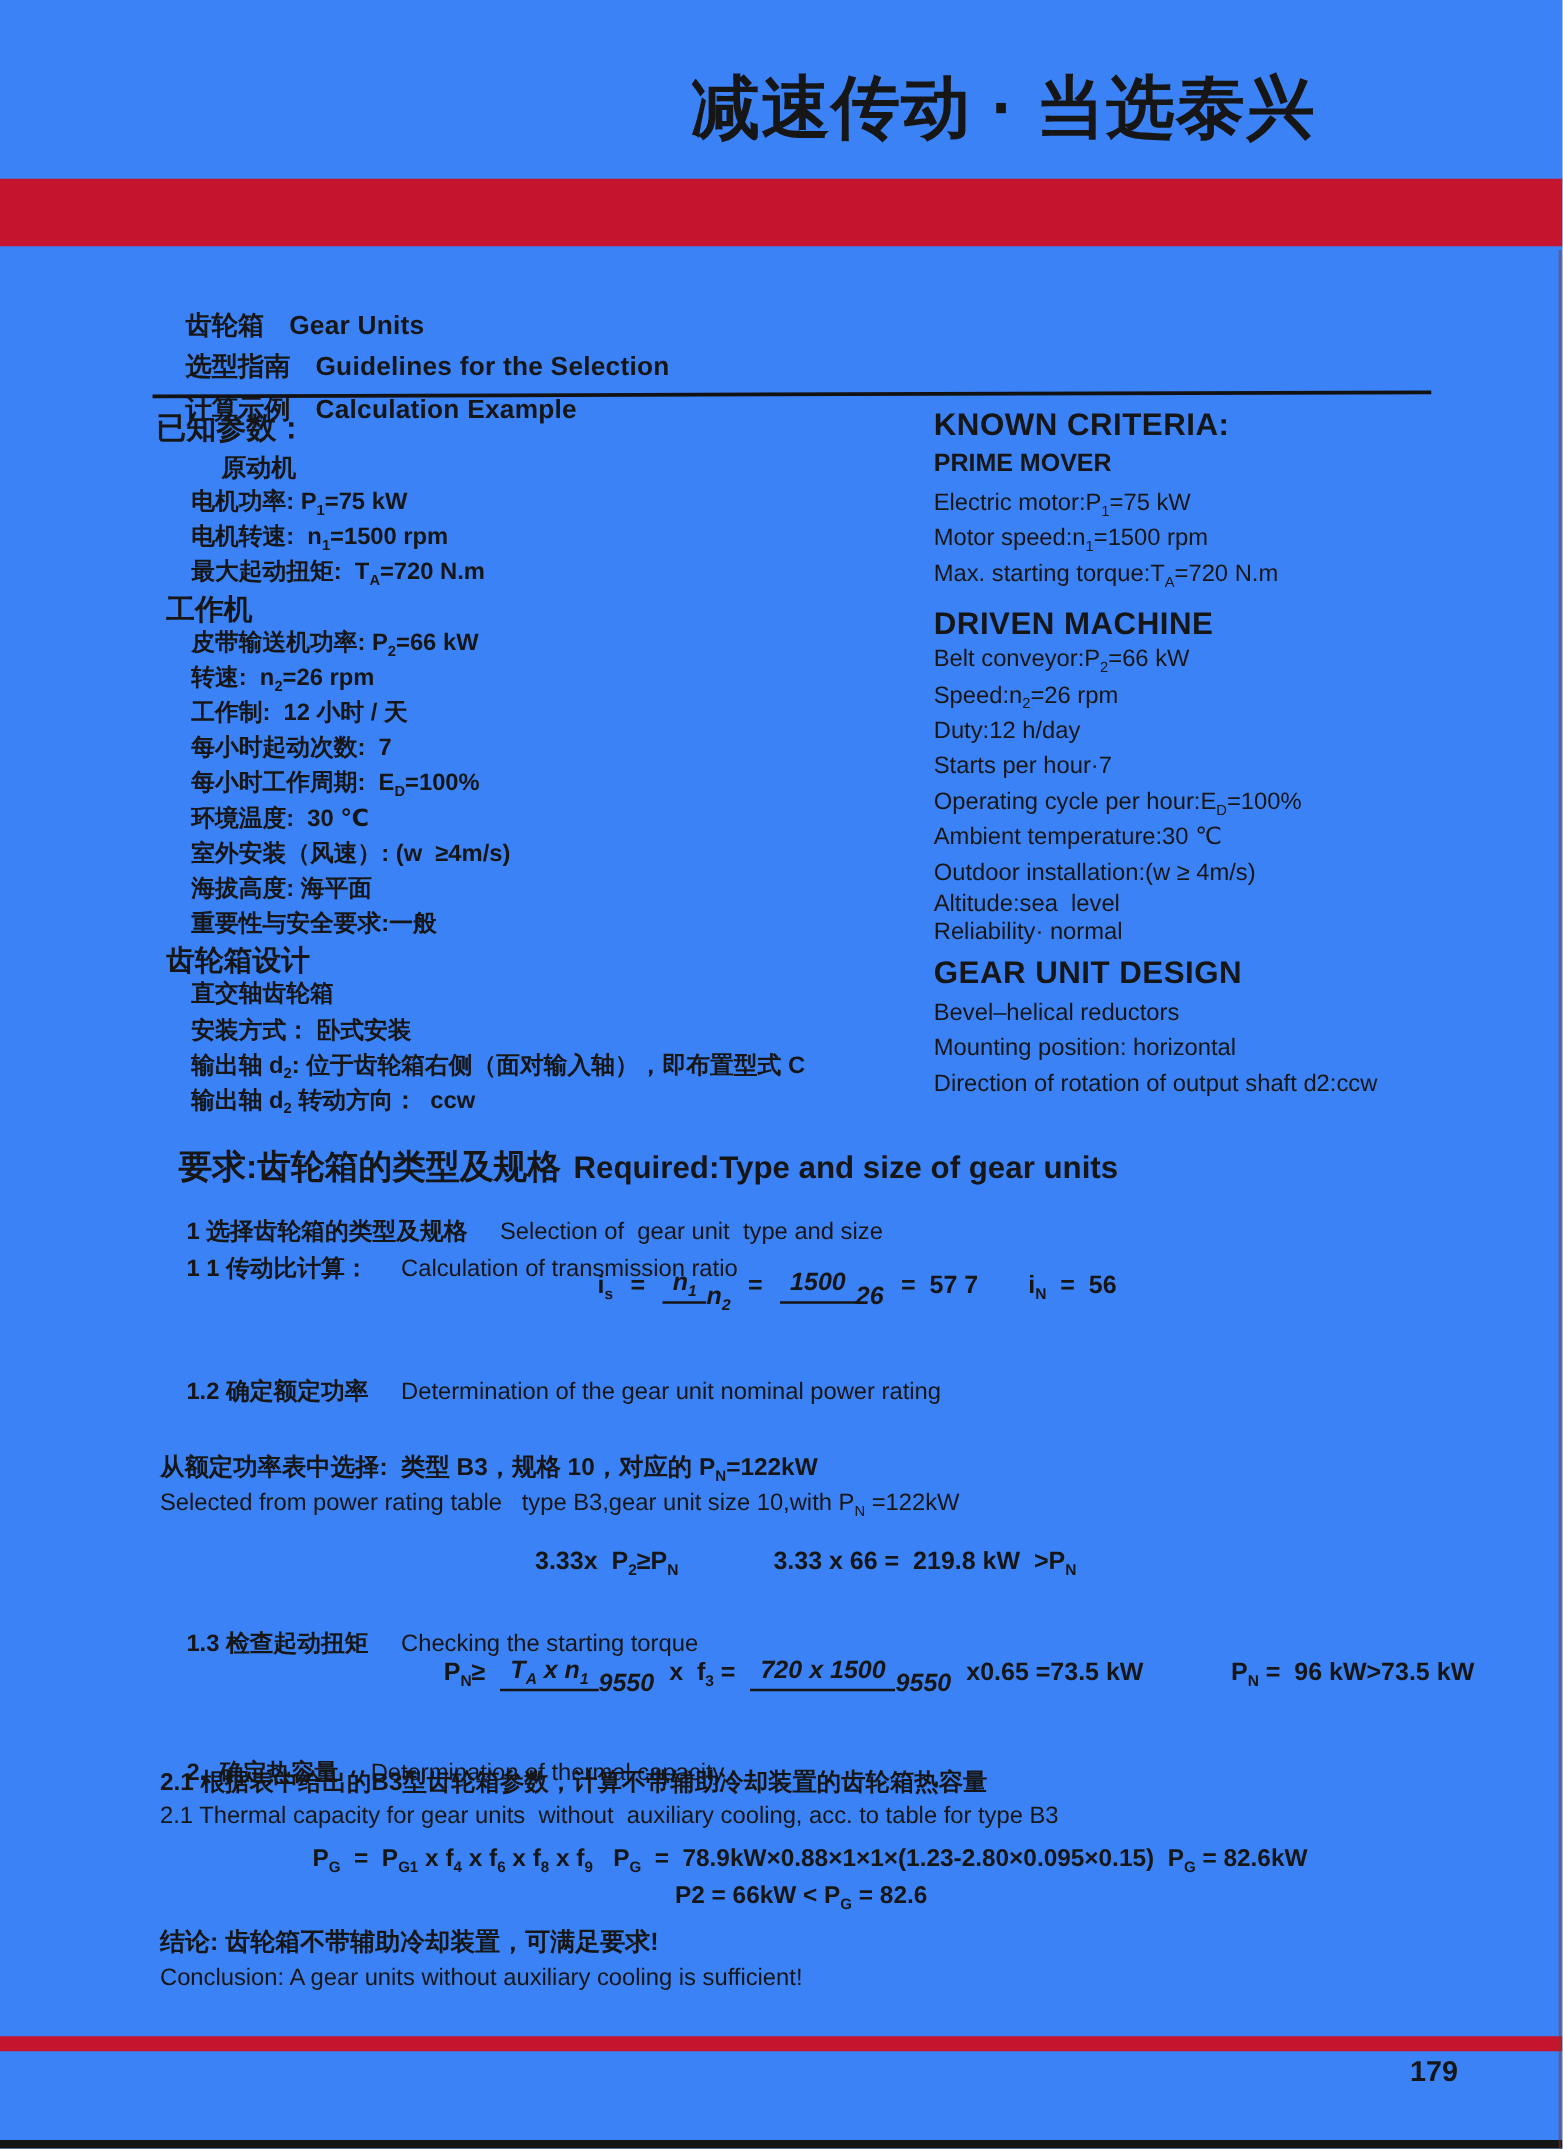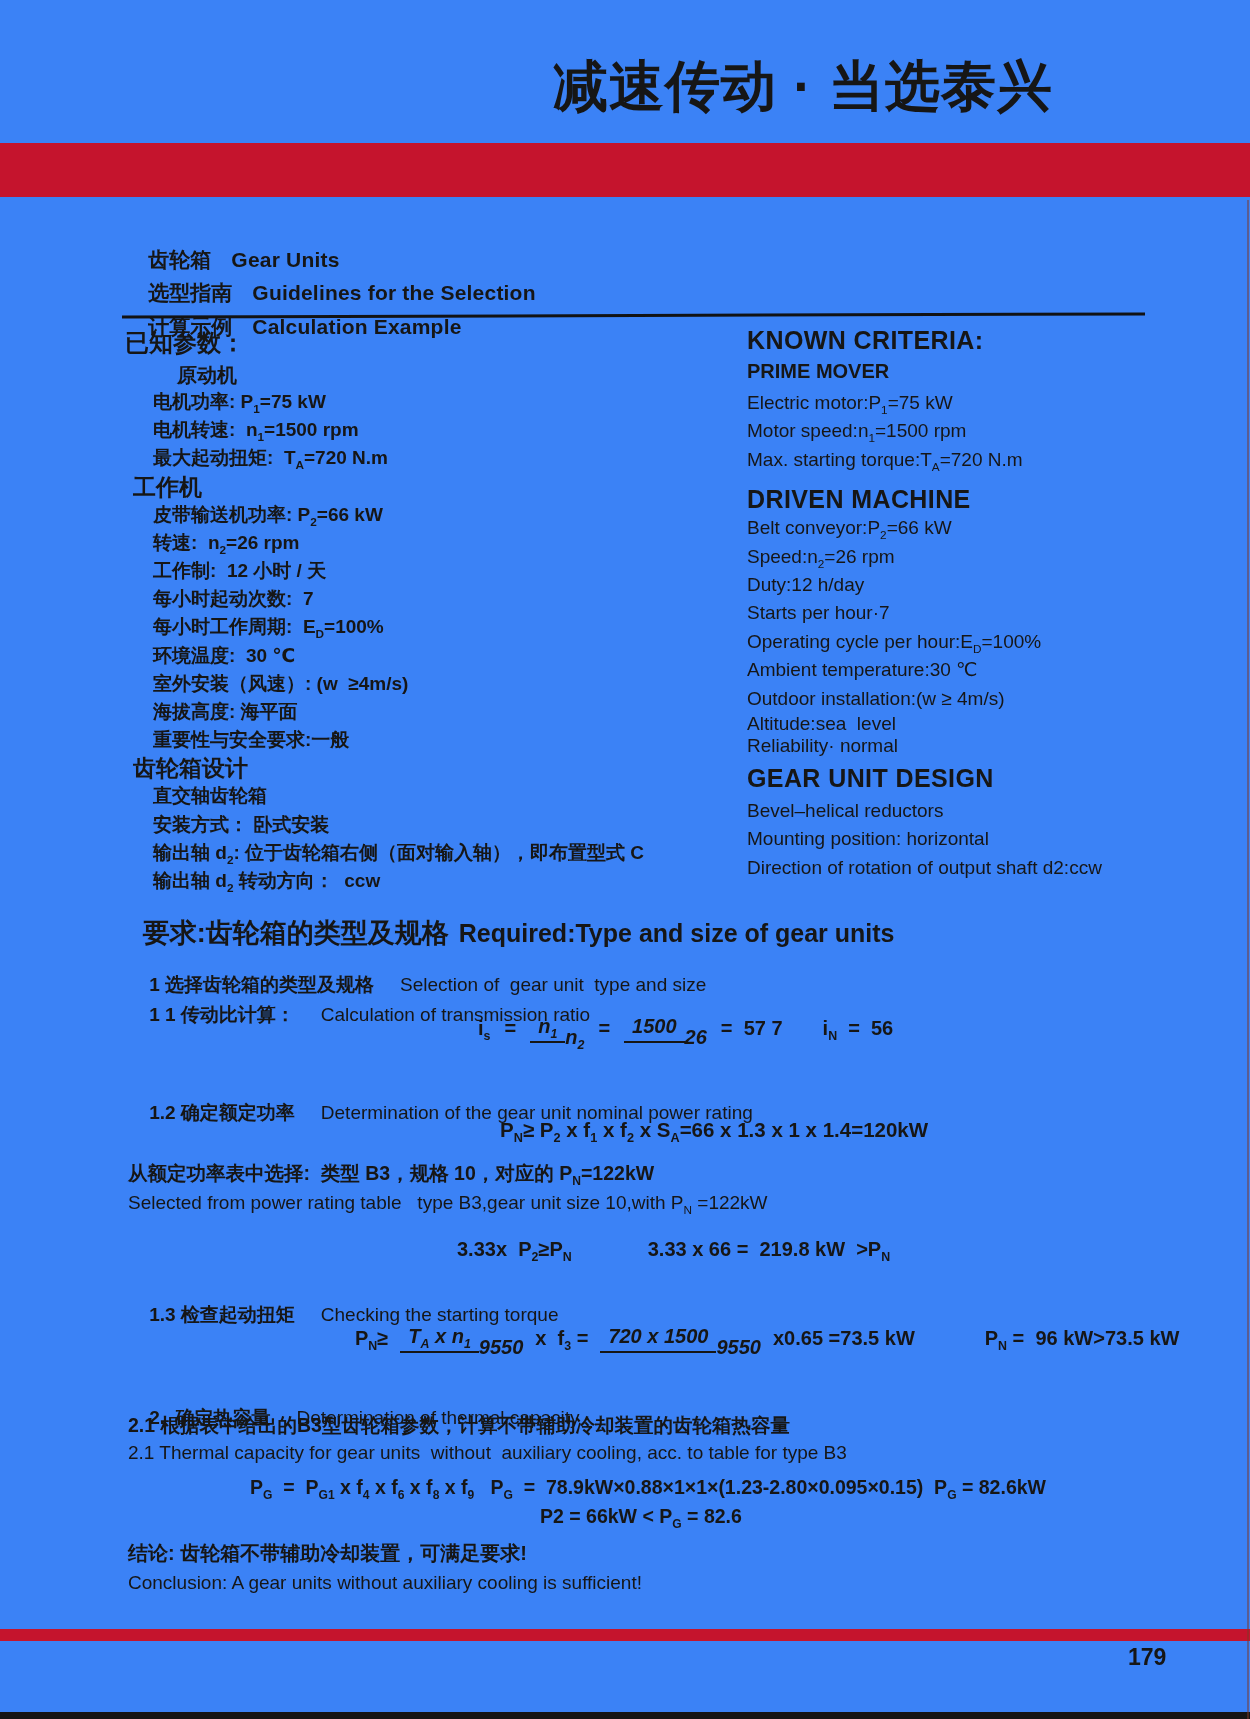--- a/index.html
+++ b/index.html
@@ -138,25 +138,24 @@
       <span class="num">1500</span>
       <span class="den">26</span>
     </span>
     <span>=  57 7</span>
     <span class="xgap">i<sub>N</sub>  =  56</span>
   </div>
 
   <div class="step" style="left:128px;top:1078px">
     <span class="zh">1.2 确定额定功率</span><span class="en">Determination of the gear unit nominal power rating</span>
   </div>
-  <div class="fline" style="left:500px;top:1118px">P<sub>N</sub>≥ P<sub>2</sub> x f<sub>1</sub> x f<sub>2</sub> x S<sub>A</sub>=66 x 1.3 x 1 x 1.4=120kW</div>
   <div class="zh-line" style="left:128px;top:1160px">从额定功率表中选择:  类型 B3，规格 10，对应的 P<sub>N</sub>=122kW</div>
   <div class="en-line" style="left:128px;top:1192px">Selected from power rating table   type B3,gear unit size 10,with P<sub>N</sub> =122kW</div>
 
-  <div class="formula" style="left:457px;top:1238px;gap:76px">
+  <div class="formula" style="left:428px;top:1238px;gap:76px">
     <span>3.33x  P<sub>2</sub>≥P<sub>N</sub></span>
     <span>3.33 x 66 =  219.8 kW  &gt;P<sub>N</sub></span>
   </div>
 
   <div class="step" style="left:128px;top:1280px">
     <span class="zh">1.3 检查起动扭矩</span><span class="en">Checking the starting torque</span>
   </div>
 
   <div class="formula" style="left:355px;top:1318px;gap:12px">
     <span>P<sub>N</sub>≥</span>

